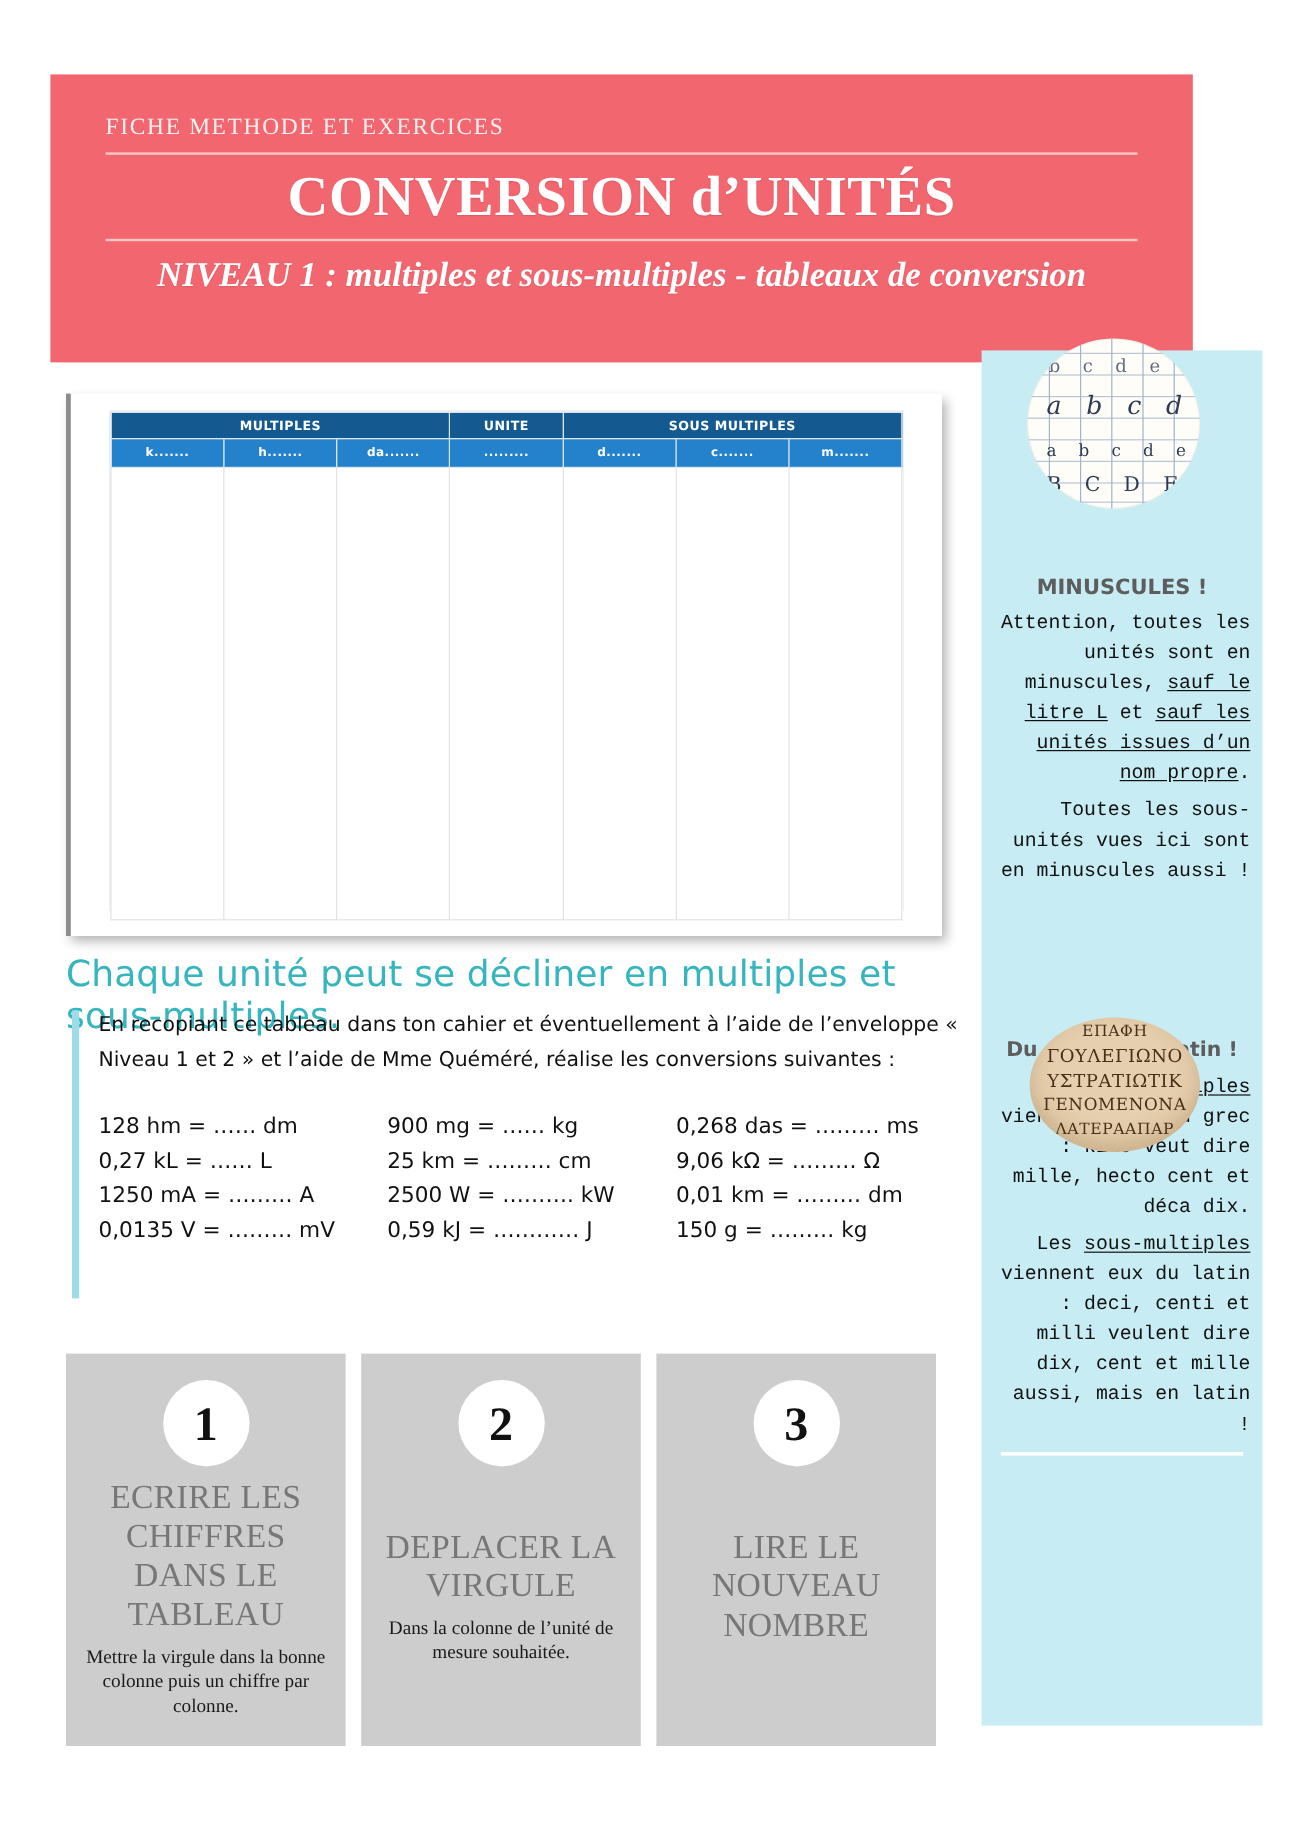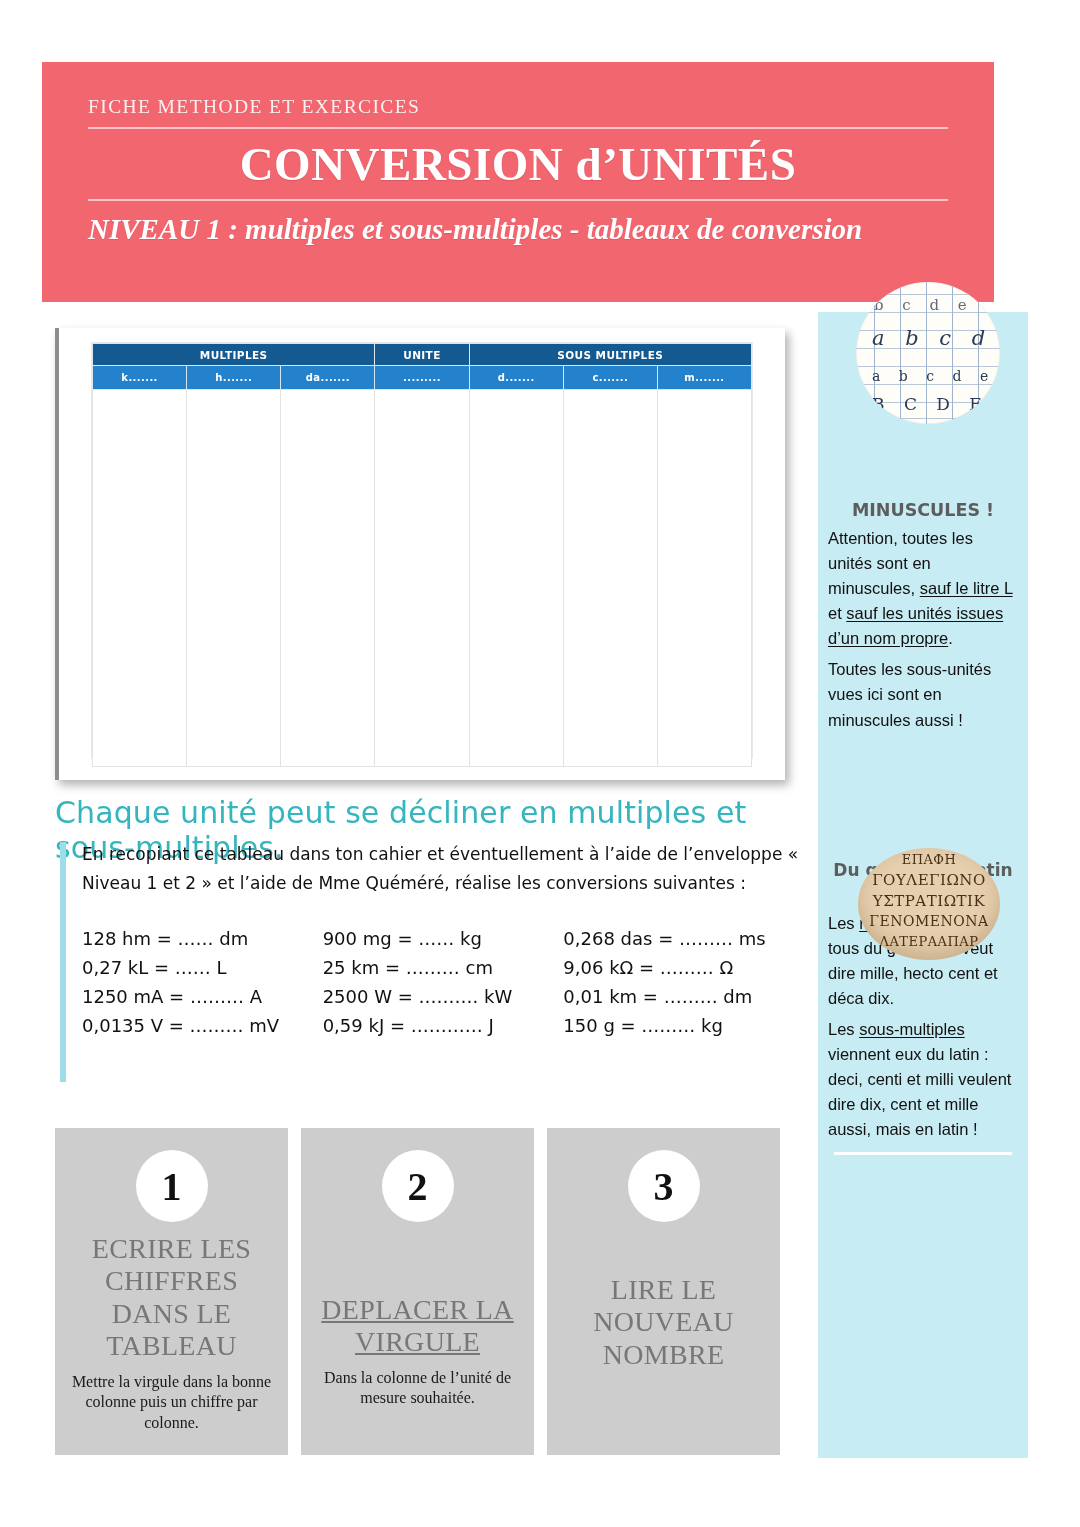--- a/index.html
+++ b/index.html
@@ -36,21 +36,21 @@
     font-size:47px;
     text-align:center;
     margin:8px 0 6px 0;
     letter-spacing:.5px;
     text-shadow:0 1px 1px rgba(120,20,25,.18);
   }
   .subtitle{
     font-family:"Liberation Serif", serif;
     font-style:italic;font-weight:bold;
     font-size:29px;
-    text-align:left;
+    text-align:center;
     line-height:1.28;
     margin-top:10px;
     text-shadow:0 1px 1px rgba(120,20,25,.15);
   }
 
   
   .table-card{
     position:absolute;left:55px;top:328px;width:730px;height:452px;
     background:#ffffff;
     box-shadow:4px 5px 9px rgba(0,0,0,.30);
@@ -156,33 +156,33 @@
     color:#111;
   }
   .step .s-title{
     font-family:"Liberation Serif", serif;
     font-size:28px;
     color:#777777;
     line-height:1.16;
     margin-top:11px;
     letter-spacing:.3px;
   }
-  .step.two .s-title{margin-top:72px;text-decoration:underline;}
+  .step.two .s-title{margin-top:52px;}
   .step.three .s-title{margin-top:52px;}
   .step .s-desc{
     font-family:"Liberation Serif", serif;
     font-size:16px;
     color:#1a1a1a;
     line-height:1.28;
     margin-top:9px;
   }
 
   
   .sidebar{
-    position:absolute;left:818px;top:312px;width:210px;height:1146px;
+    position:absolute;left:818px;top:292px;width:234px;height:1146px;
     background:#c8ecf3;
     box-sizing:border-box;
   }
   .photo-handwriting{
     left:856px;top:282px;width:144px;height:142px;
     border-radius:50%;
     position:absolute;
     overflow:hidden;
     background:#fffdf7;
     box-shadow:inset 0 0 0 1px rgba(0,0,0,.05);
@@ -230,24 +230,24 @@
   .side-pad{padding:0 10px;}
   .side-h{
     font-family:"DejaVu Sans", sans-serif;
     font-weight:bold;
     font-size:17.5px;
     color:#5d5d5d;
     text-align:center;
     margin-top:0;
   }
   .side-p{
-    font-family:Liberation Sans, sans-serif;
+    font-family:Liberation Mono, monospace;
     font-size:16.5px;
     color:#111;
-    text-align:left;
+    text-align:right;
     line-height:1.52;
     margin:6px 0 0 0;
   }
   .side-p u{text-decoration:underline;text-underline-offset:2px;}
   .side-h2{
     font-family:"DejaVu Sans", sans-serif;
     font-weight:bold;
     font-size:17px;
     color:#5d5d5d;
     text-align:center;

